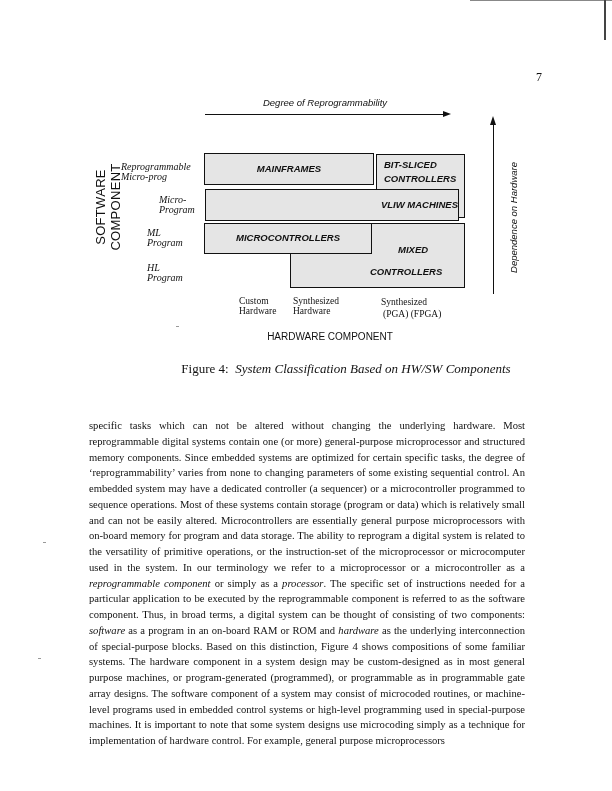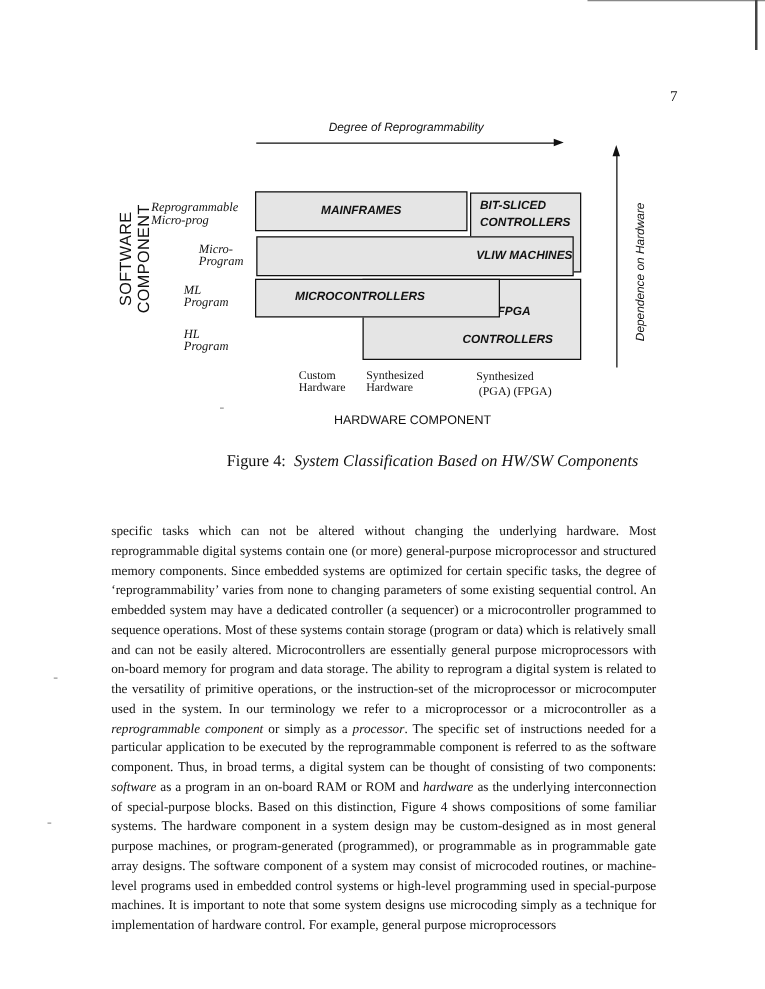--- a/index.html
+++ b/index.html
@@ -69,24 +69,24 @@
     <span class="box-label" style="left:7px;top:4px;">BIT-SLICED</span>
     <span class="box-label" style="left:7px;top:18px;">CONTROLLERS</span>
   </div>
   <div class="abs box" style="left:204px;top:153px;width:170px;height:32px;">
     <span class="box-label" style="left:0;width:168px;text-align:center;top:9px;">MAINFRAMES</span>
   </div>
   <div class="abs box" style="left:205px;top:189px;width:254px;height:32px;">
     <span class="box-label" style="left:0;width:252px;text-align:right;top:9px;">VLIW MACHINES</span>
   </div>
   <div class="abs box" style="left:290px;top:223px;width:175px;height:65px;">
-    <span class="box-label" style="left:107px;top:20px;">FPGA</span>
+    <span class="box-label" style="left:107px;top:20px;">MIXED</span>
     <span class="box-label" style="left:79px;top:42px;">CONTROLLERS</span>
   </div>
-  <div class="abs box" style="left:204px;top:223px;width:196px;height:31px;">
+  <div class="abs box" style="left:204px;top:223px;width:168px;height:31px;">
     <span class="box-label" style="left:0;width:166px;text-align:center;top:8px;">MICROCONTROLLERS</span>
   </div>
 
   <div class="abs hw-label" style="left:219px;top:296px;margin-left:20px;">
     <div>Custom</div>
     <div>Hardware</div>
   </div>
   <div class="abs hw-label" style="left:293px;top:296px;">
     <div>Synthesized</div>
     <div>Hardware</div>

